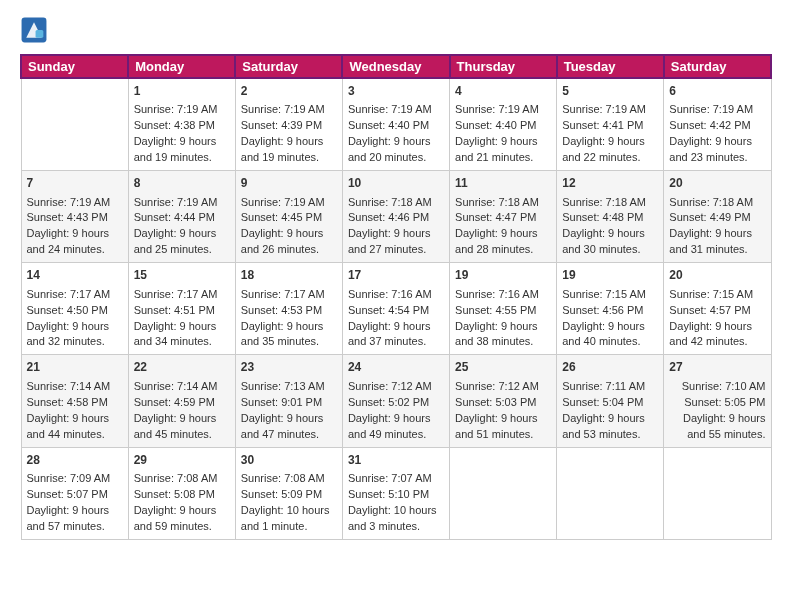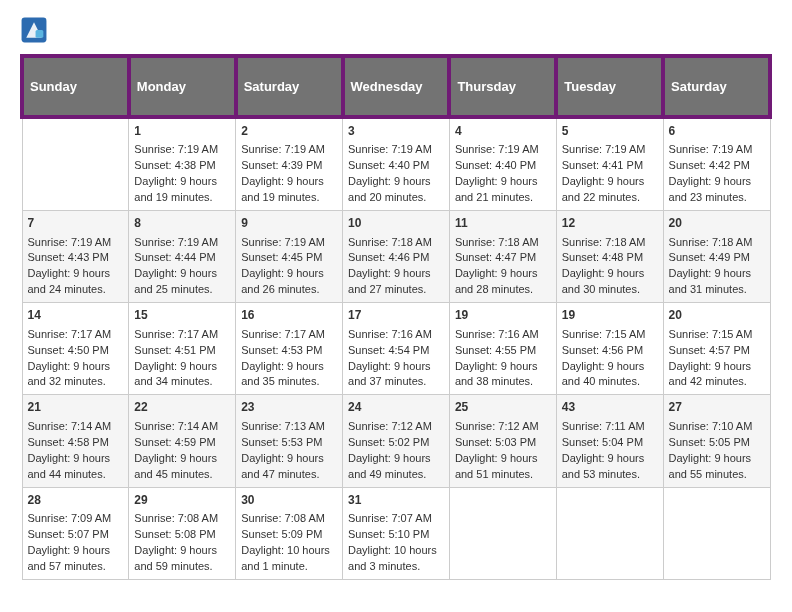--- a/index.html
+++ b/index.html
@@ -44,27 +44,27 @@
       font-size: 15px;
       color: #444;
       font-weight: normal;
     }
     table {
       width: 100%;
       border-collapse: collapse;
       font-size: 11px;
     }
     thead tr th {
-      background-color: #737373;
+      background-color: #be185d;
       color: #fff;
       text-align: left;
-      padding: 21px 6px;
+      padding: 3px 6px;
       font-size: 13px;
       font-weight: bold;
-      border: 4px solid #701a75;
+      border: 2px solid #701a75;
     }
     tbody tr td {
       border: 1px solid #ccc;
       vertical-align: top;
       padding: 4px 5px;
       width: calc(100% / 7);
       min-height: 80px;
       color: #333;
       line-height: 1.45;
     }
@@ -224,21 +224,21 @@
 and 32 minutes.</div>
         </td>
         <td>
           <span class="day-num">15</span>
           <div class="day-info" style="white-space: pre-line;">Sunrise: 7:17 AM
 Sunset: 4:51 PM
 Daylight: 9 hours
 and 34 minutes.</div>
         </td>
         <td>
-          <span class="day-num">16</span>
+          <span class="day-num">18</span>
           <div class="day-info" style="white-space: pre-line;">Sunrise: 7:17 AM
 Sunset: 4:53 PM
 Daylight: 9 hours
 and 35 minutes.</div>
         </td>
         <td>
           <span class="day-num">17</span>
           <div class="day-info" style="white-space: pre-line;">Sunrise: 7:16 AM
 Sunset: 4:54 PM
 Daylight: 9 hours
@@ -277,48 +277,48 @@
         <td>
           <span class="day-num">22</span>
           <div class="day-info" style="white-space: pre-line;">Sunrise: 7:14 AM
 Sunset: 4:59 PM
 Daylight: 9 hours
 and 45 minutes.</div>
         </td>
         <td>
           <span class="day-num">23</span>
           <div class="day-info" style="white-space: pre-line;">Sunrise: 7:13 AM
-Sunset: 5:53 PM
+Sunset: 9:01 PM
 Daylight: 9 hours
 and 47 minutes.</div>
         </td>
         <td>
           <span class="day-num">24</span>
           <div class="day-info" style="white-space: pre-line;">Sunrise: 7:12 AM
 Sunset: 5:02 PM
 Daylight: 9 hours
 and 49 minutes.</div>
         </td>
         <td>
           <span class="day-num">25</span>
           <div class="day-info" style="white-space: pre-line;">Sunrise: 7:12 AM
 Sunset: 5:03 PM
 Daylight: 9 hours
 and 51 minutes.</div>
         </td>
         <td>
-          <span class="day-num">43</span>
+          <span class="day-num">26</span>
           <div class="day-info" style="white-space: pre-line;">Sunrise: 7:11 AM
 Sunset: 5:04 PM
 Daylight: 9 hours
 and 53 minutes.</div>
         </td>
         <td>
           <span class="day-num">27</span>
-          <div class="day-info" style="white-space: pre-line;">Sunrise: 7:10 AM
+          <div class="day-info" style="white-space: pre-line; text-align: right;">Sunrise: 7:10 AM
 Sunset: 5:05 PM
 Daylight: 9 hours
 and 55 minutes.</div>
         </td>
       </tr>
       <tr>
         <td>
           <span class="day-num">28</span>
           <div class="day-info" style="white-space: pre-line;">Sunrise: 7:09 AM
 Sunset: 5:07 PM

